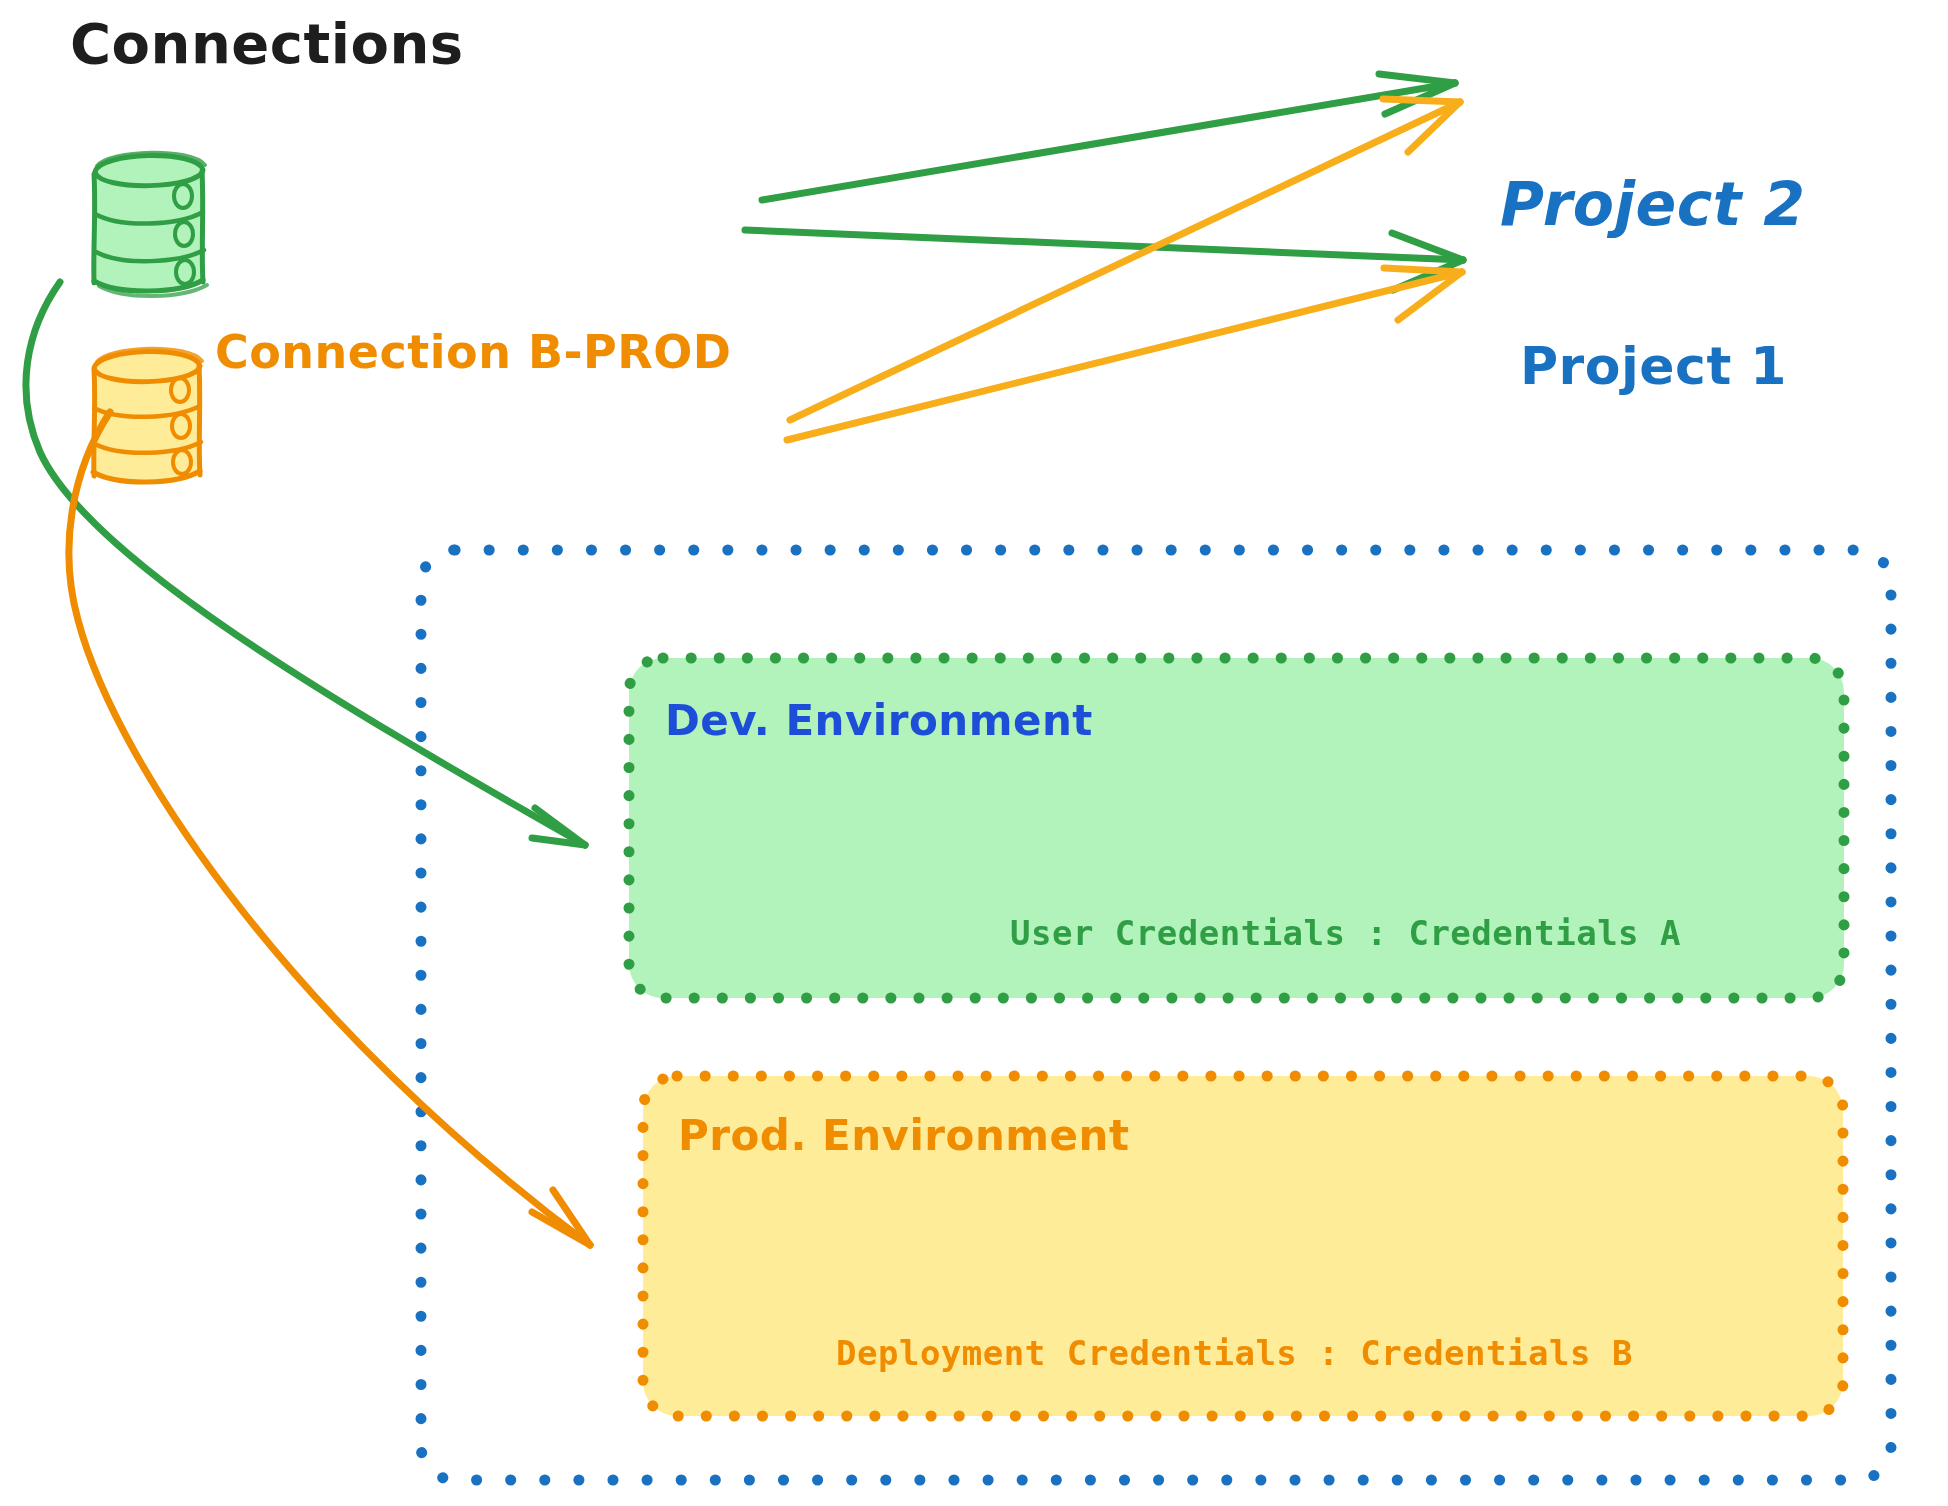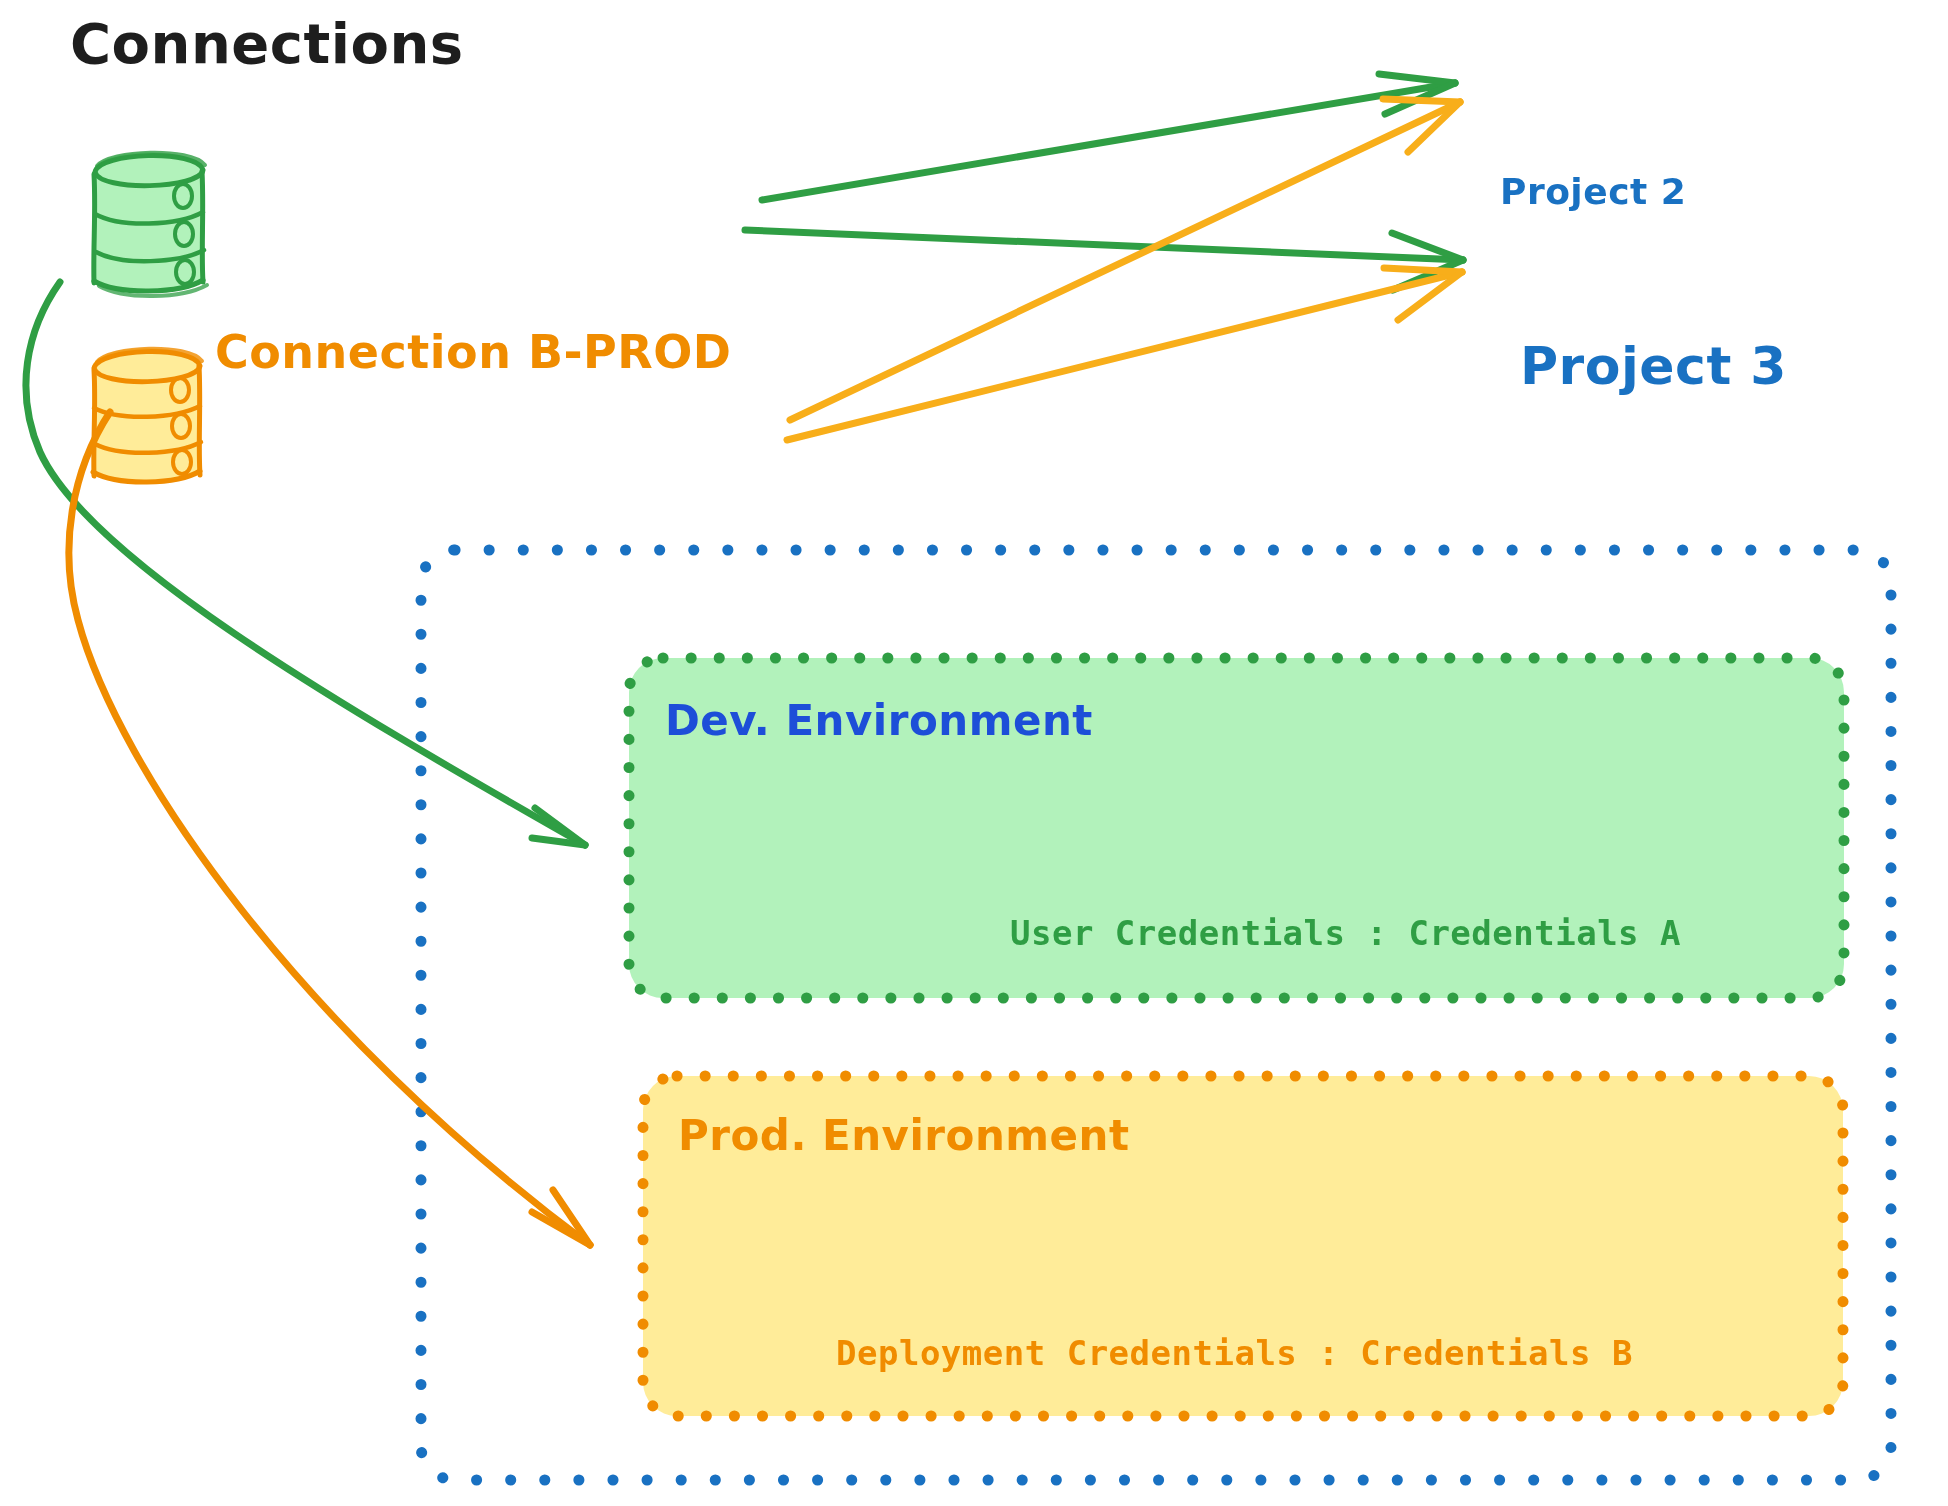--- a/index.html
+++ b/index.html
@@ -63,22 +63,23 @@
   
   #project3-label {
     left: 1500px;
     top: 26px;
     font-size: 52px;
     color: #1971c2;
   }
   #project2-label {
     left: 1500px;
     top: 174px;
-    font-size: 36px;
+    font-size: 60px;
     color: #1971c2;
+    font-style: italic;
   }
   #project1-label {
     left: 1520px;
     top: 340px;
     font-size: 52px;
     color: #1971c2;
   }
   
   #dev-env-title {
     left: 665px;
@@ -194,21 +195,21 @@
   </svg>
 
   <div class="lbl hand" id="title">Connections</div>
 
 
   <div class="lbl hand" id="conn-b-label">Connection B-PROD</div>
 
 
   <div class="lbl hand" id="project2-label">Project 2</div>
 
-  <div class="lbl hand" id="project1-label">Project 3</div>
+  <div class="lbl hand" id="project1-label">Project 1</div>
 
   <div class="lbl hand" id="dev-env-title">Dev. Environment</div>
 
   <div class="lbl mono" id="dev-creds">User Credentials : Credentials A</div>
 
   <div class="lbl hand" id="prod-env-title">Prod. Environment</div>
 
   <div class="lbl mono" id="prod-creds">Deployment Credentials : Credentials B</div>
 
 </div>

